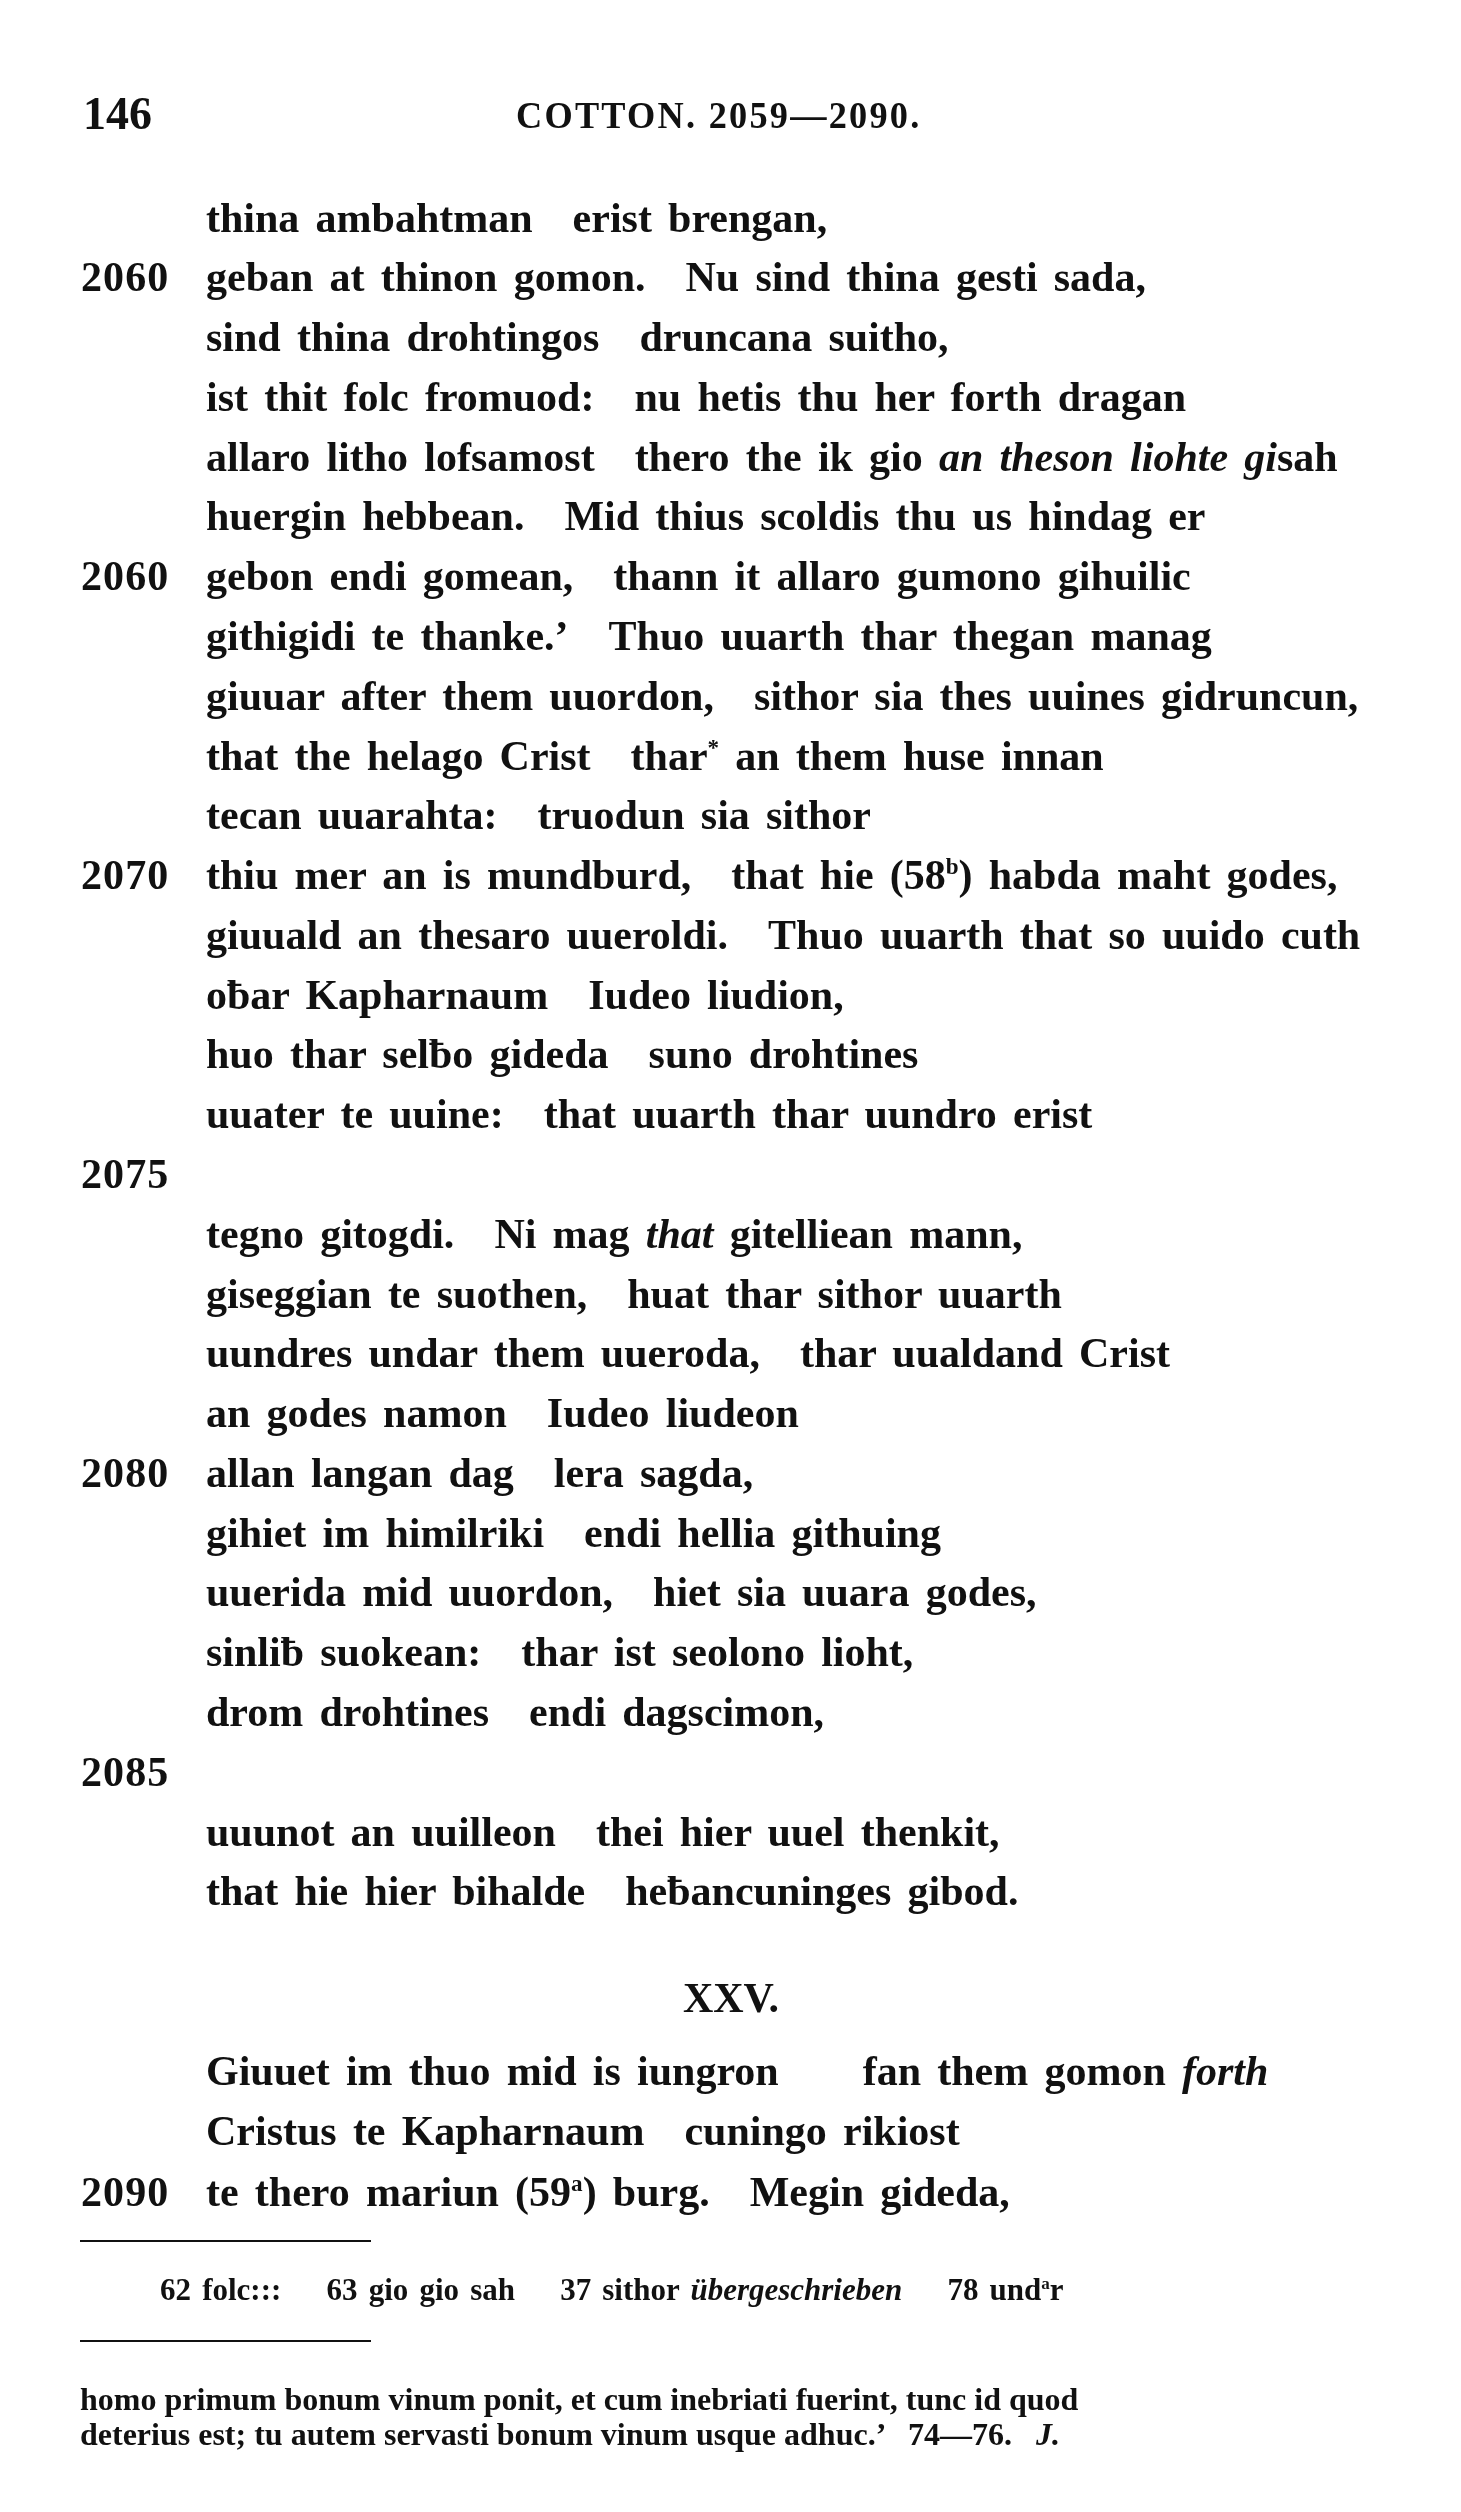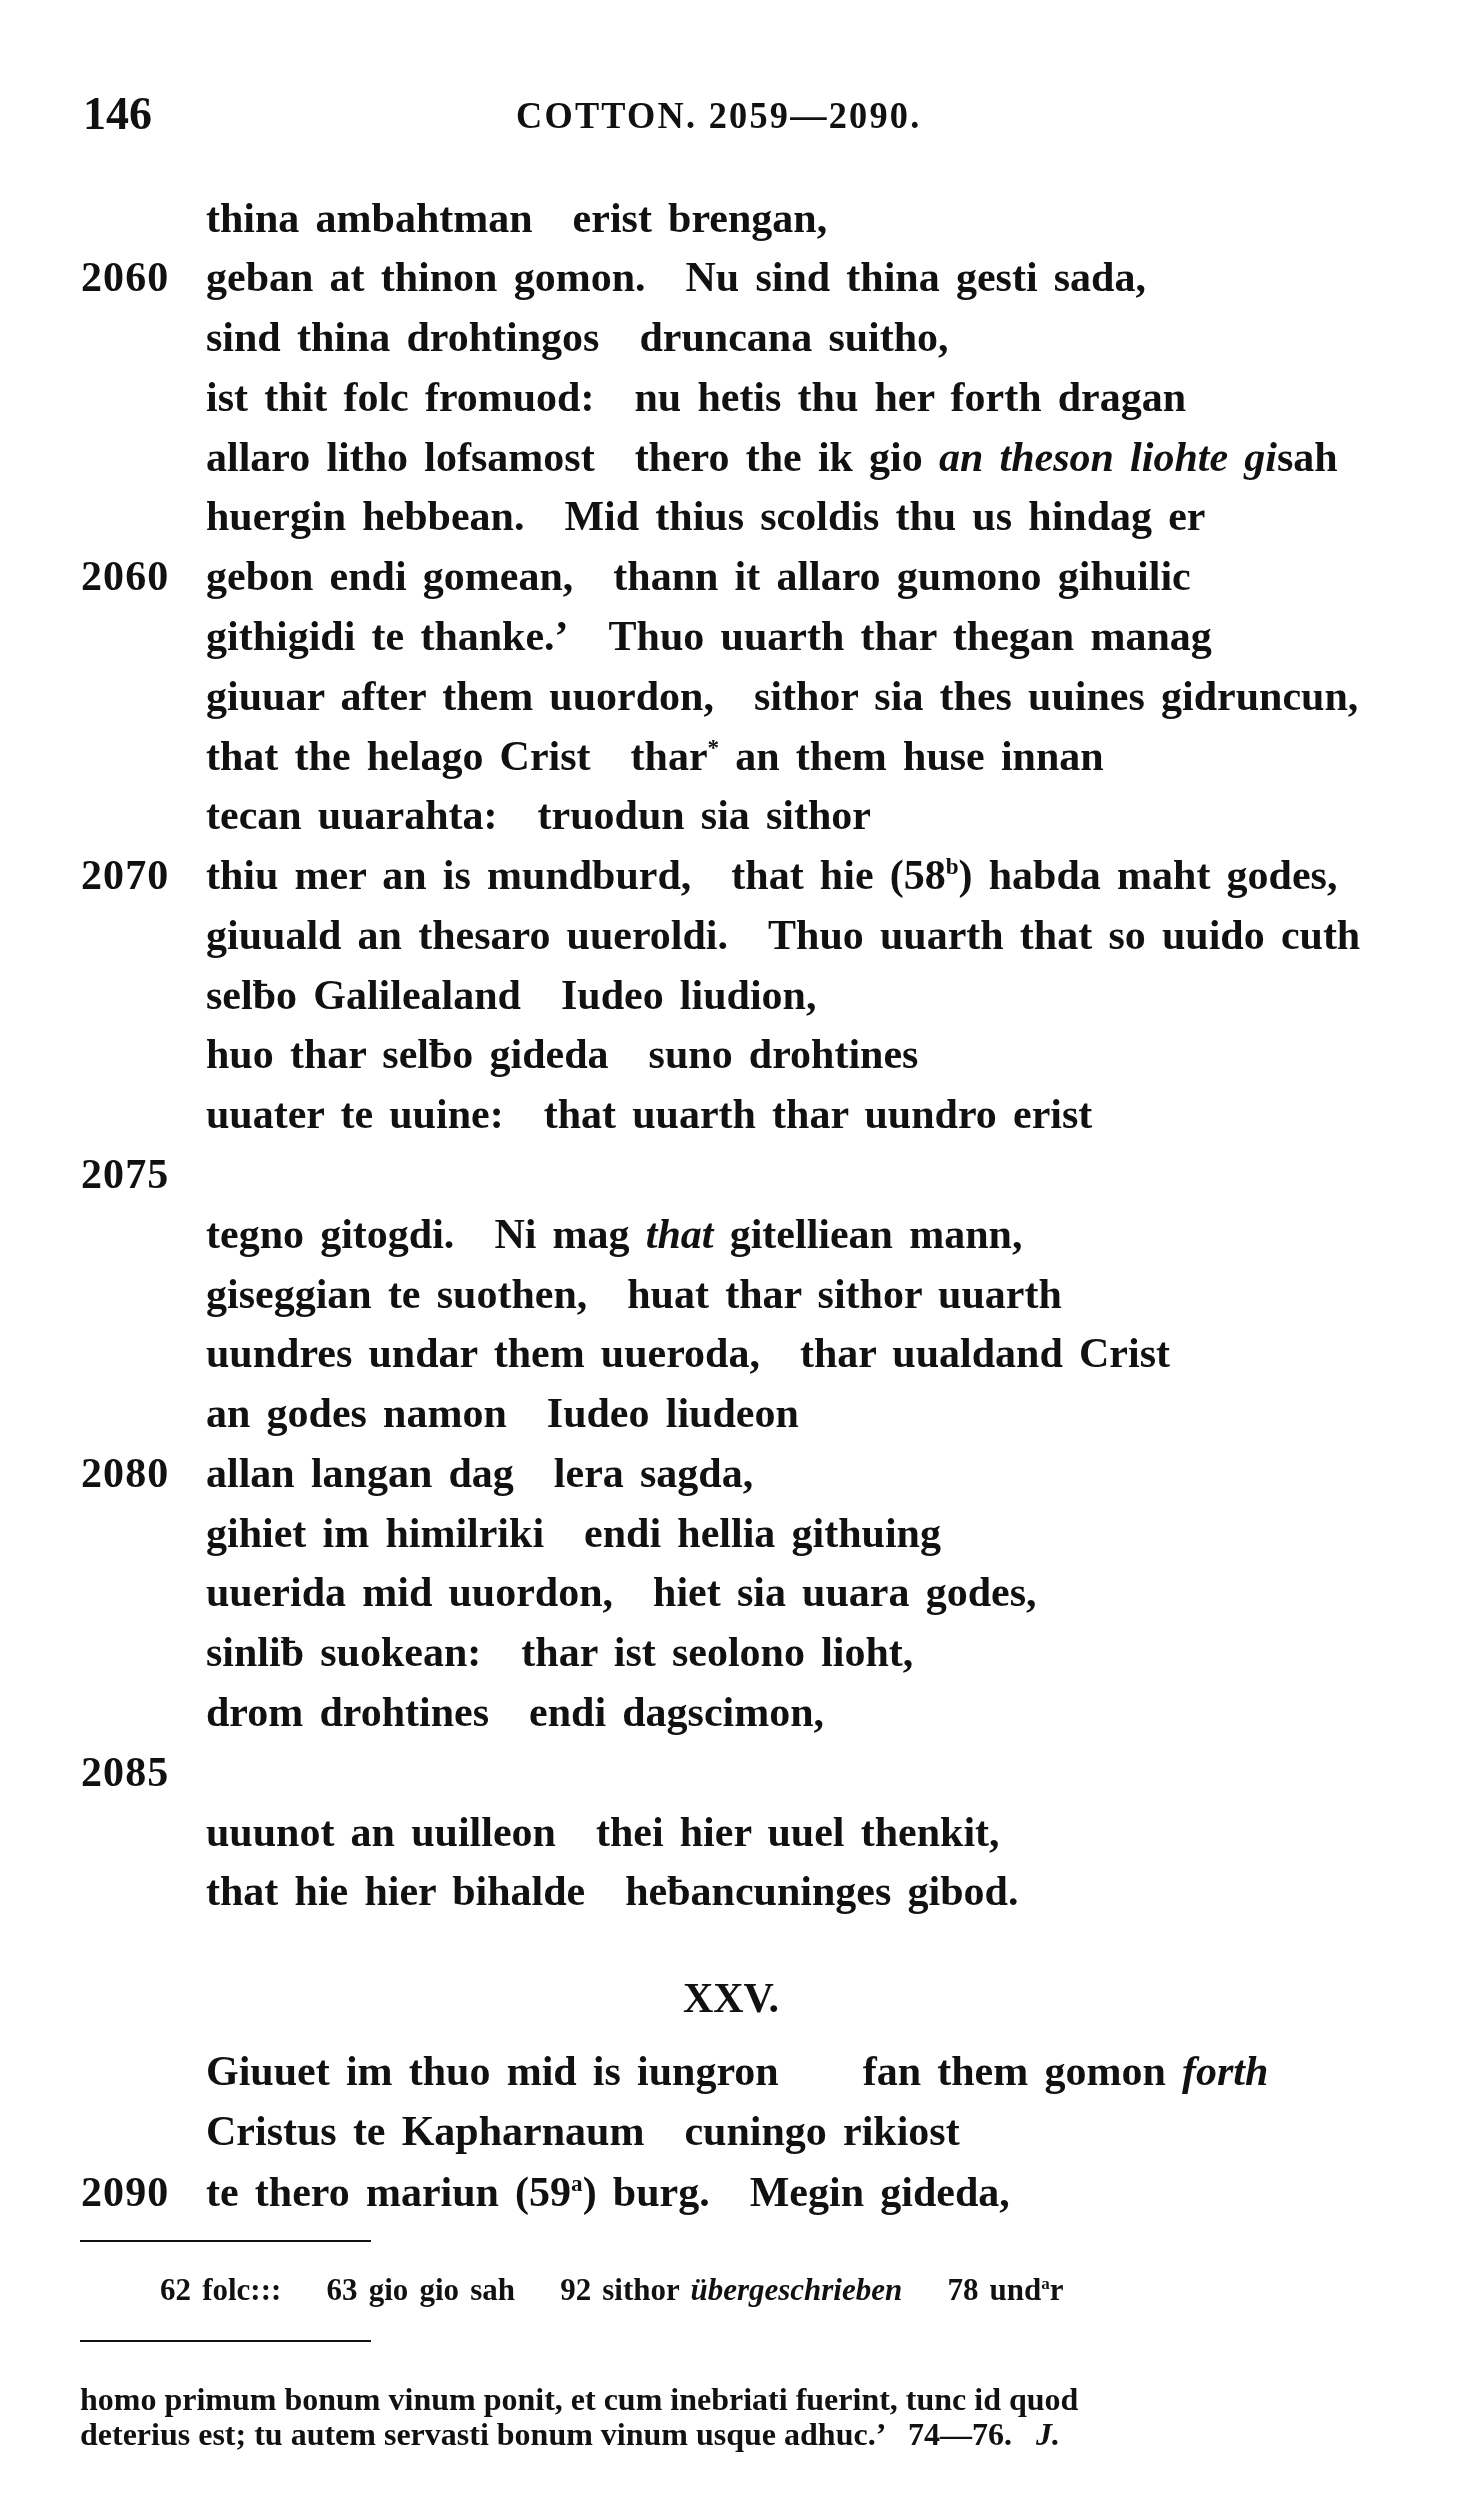--- a/index.html
+++ b/index.html
@@ -80,21 +80,21 @@
       <div class="line" style="top: 847px;">
         <span class="lnum">2070</span>
         <span class="verse"><span class="half"><span>thiu mer an is mundburd,</span></span><span class="gap"></span><span class="half" style="white-space:pre;"><span>that hie (58</span><sup>b</sup><span>) habda maht godes,</span></span></span>
       </div>
       <div class="line" style="top: 907px;">
         <span class="lnum"></span>
         <span class="verse"><span class="half"><span>giuuald an thesaro uueroldi.</span></span><span class="gap"></span><span class="half" style="white-space:pre;"><span>Thuo uuarth that so uuido cuth</span></span></span>
       </div>
       <div class="line" style="top: 967px;">
         <span class="lnum"></span>
-        <span class="verse"><span class="half"><span>selƀo Galilealand</span></span><span class="gap"></span><span class="half" style="white-space:pre;"><span>Iudeo liudion,</span></span></span>
+        <span class="verse"><span class="half"><span>oƀar Kapharnaum</span></span><span class="gap"></span><span class="half" style="white-space:pre;"><span>Iudeo liudion,</span></span></span>
       </div>
       <div class="line" style="top: 1026px;">
         <span class="lnum"></span>
         <span class="verse"><span class="half"><span>huo thar selƀo gideda</span></span><span class="gap"></span><span class="half" style="white-space:pre;"><span>suno drohtines</span></span></span>
       </div>
       <div class="line" style="top: 1086px;">
         <span class="lnum"></span>
         <span class="verse"><span class="half"><span>uuater te uuine:</span></span><span class="gap"></span><span class="half" style="white-space:pre;"><span>that uuarth thar uundro erist</span></span></span>
       </div>
       <div class="line" style="top: 1146px;">
@@ -170,21 +170,21 @@
   <div class="abs footnotes" style="top:2270px;">
     <span class="fn">
       <span>62</span>
       <span>folc:::</span>
     </span>
     <span class="fn">
       <span>63</span>
       <span>gio gio sah</span>
     </span>
     <span class="fn">
-      <span>92</span>
+      <span>37</span>
       <span>sithor</span>
       <span class="it">übergeschrieben</span>
     </span>
     <span class="fn">
       <span>78</span>
       <span><span>und</span><sup>a</sup><span>r</span></span>
     </span>
   </div>
 
   <div class="rule" style="top:2340px;"></div>

